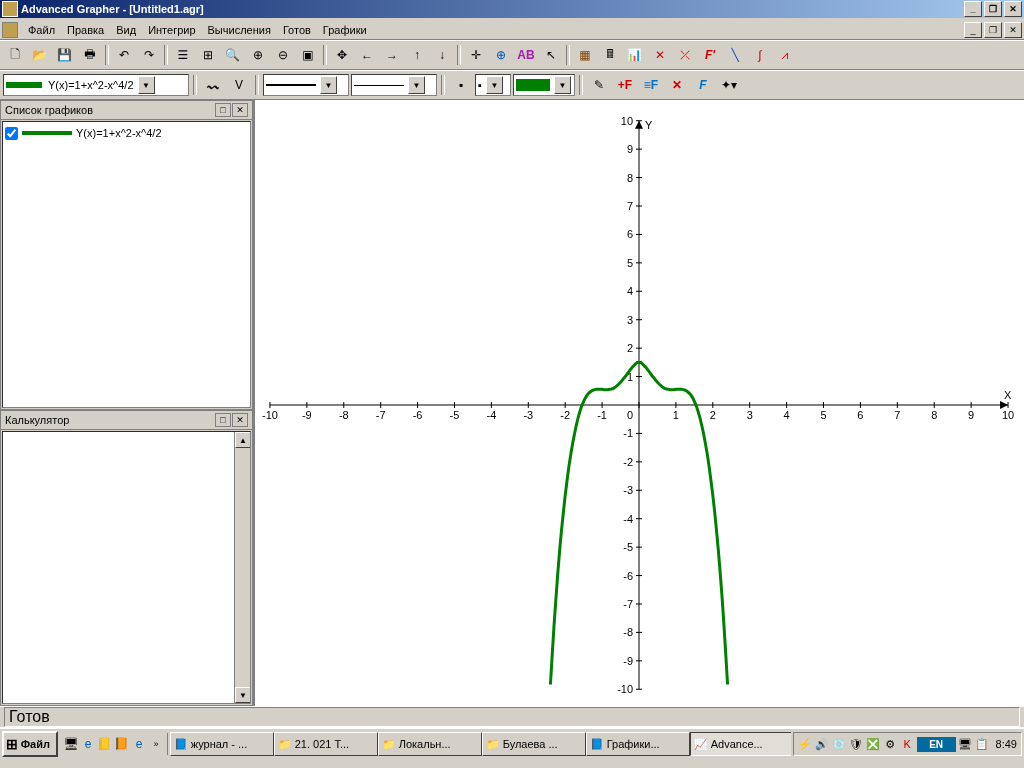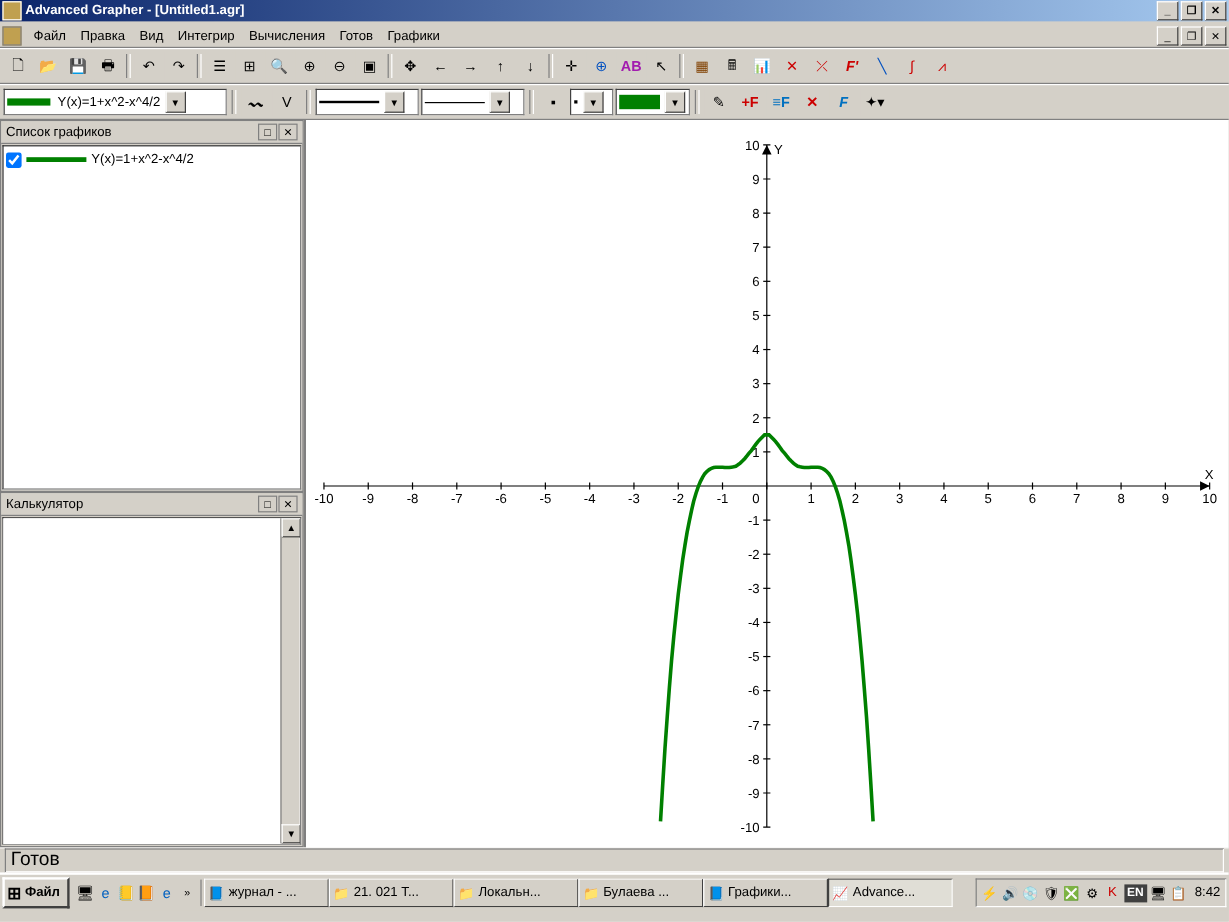--- a/index.html
+++ b/index.html
@@ -37,21 +37,21 @@
 .status-cell{border:1px solid #808080;border-top-color:#808080;border-left-color:#808080;border-right-color:#fff;border-bottom-color:#fff;padding:1px 4px;height:16px;display:flex;align-items:center}
 .taskbar{height:28px;background:#d4d0c8;border-top:2px solid #fff;display:flex;align-items:center;padding:1px 2px;gap:2px}
 .start-btn{height:22px;background:#d4d0c8;border:2px solid #fff;border-right-color:#404040;border-bottom-color:#404040;display:flex;align-items:center;padding:0 6px 0 2px;font-weight:bold;font-size:11px;gap:3px}
 .win-logo{font-size:14px}
 .ql{display:flex;gap:1px;padding:0 3px;border-right:1px solid #808080;height:22px;align-items:center}
 .ql-icon{width:16px;height:16px;display:flex;align-items:center;justify-content:center;font-size:12px}
 .task-btn{height:22px;min-width:96px;max-width:96px;background:#d4d0c8;border:1px solid #fff;border-right-color:#404040;border-bottom-color:#404040;display:flex;align-items:center;padding:0 3px;font-size:11px;gap:3px;overflow:hidden;white-space:nowrap}
 .task-btn.active{border:1px solid #404040;border-right-color:#fff;border-bottom-color:#fff;background:#e0ded6}
 .tray{margin-left:auto;height:22px;border:1px solid #808080;border-right-color:#fff;border-bottom-color:#fff;display:flex;align-items:center;padding:0 4px;gap:2px;font-size:11px}
 .tray-icon{width:15px;height:15px;display:flex;align-items:center;justify-content:center;font-size:11px}
-.lang{background:#404040;color:#fff;font-weight:bold;padding:0 2px;font-size:10px}
+.lang{background:#0369a1;color:#fff;font-weight:bold;padding:0 12px;font-size:10px}
 svg text{font-family:Arial;font-size:11px}
 </style>
 </head>
 <body>
 
 <div class="titlebar">
   <div class="icon"></div>
   <span>Advanced Grapher - [Untitled1.agr]</span>
   <div class="spacer"></div>
   <div class="winbtn">_</div>
@@ -327,15 +327,15 @@
     <div class="tray-icon">⚡</div>
     <div class="tray-icon">🔊</div>
     <div class="tray-icon">💿</div>
     <div class="tray-icon">🛡</div>
     <div class="tray-icon">❎</div>
     <div class="tray-icon">⚙</div>
     <div class="tray-icon" style="color:#c00">K</div>
     <div class="tray-icon lang">EN</div>
     <div class="tray-icon">🖥</div>
     <div class="tray-icon">📋</div>
-    <span style="margin-left:4px">8:42</span>
+    <span style="margin-left:4px">8:49</span>
   </div>
 </div>
 
 </body></html>

